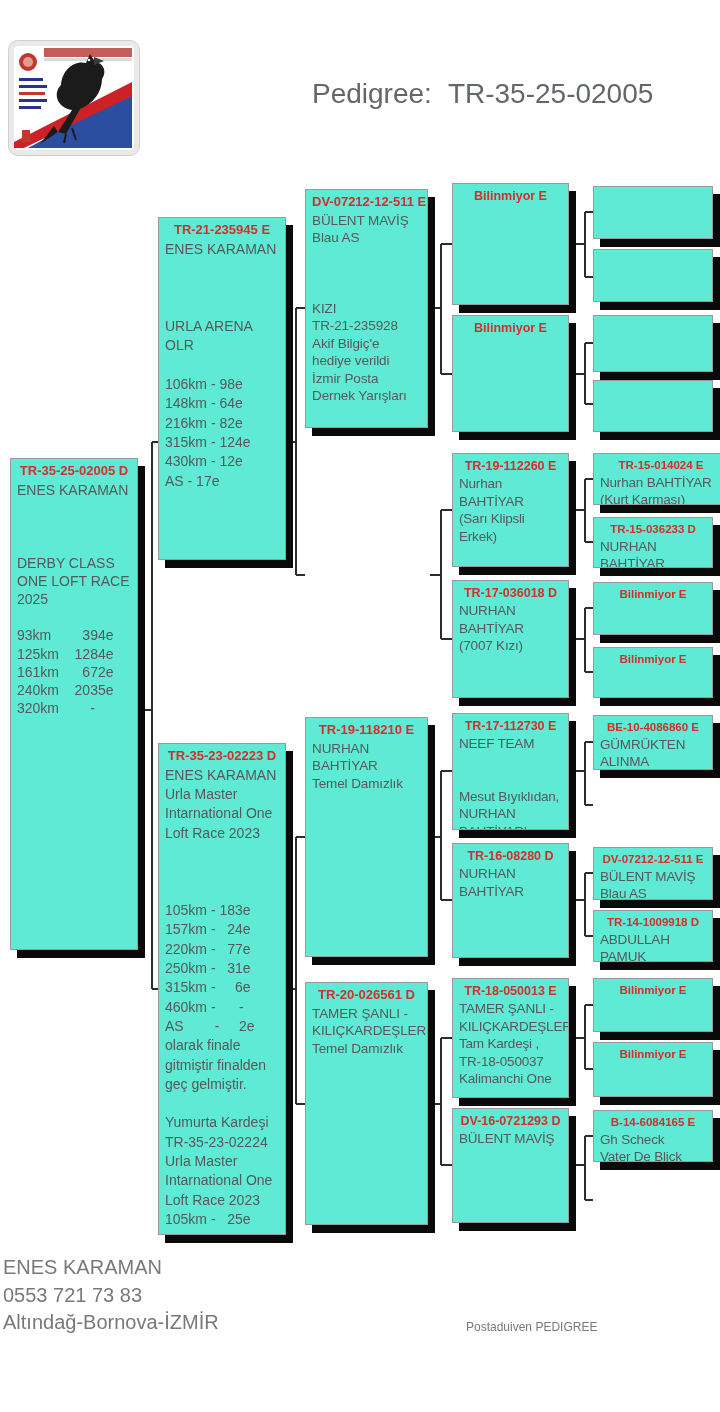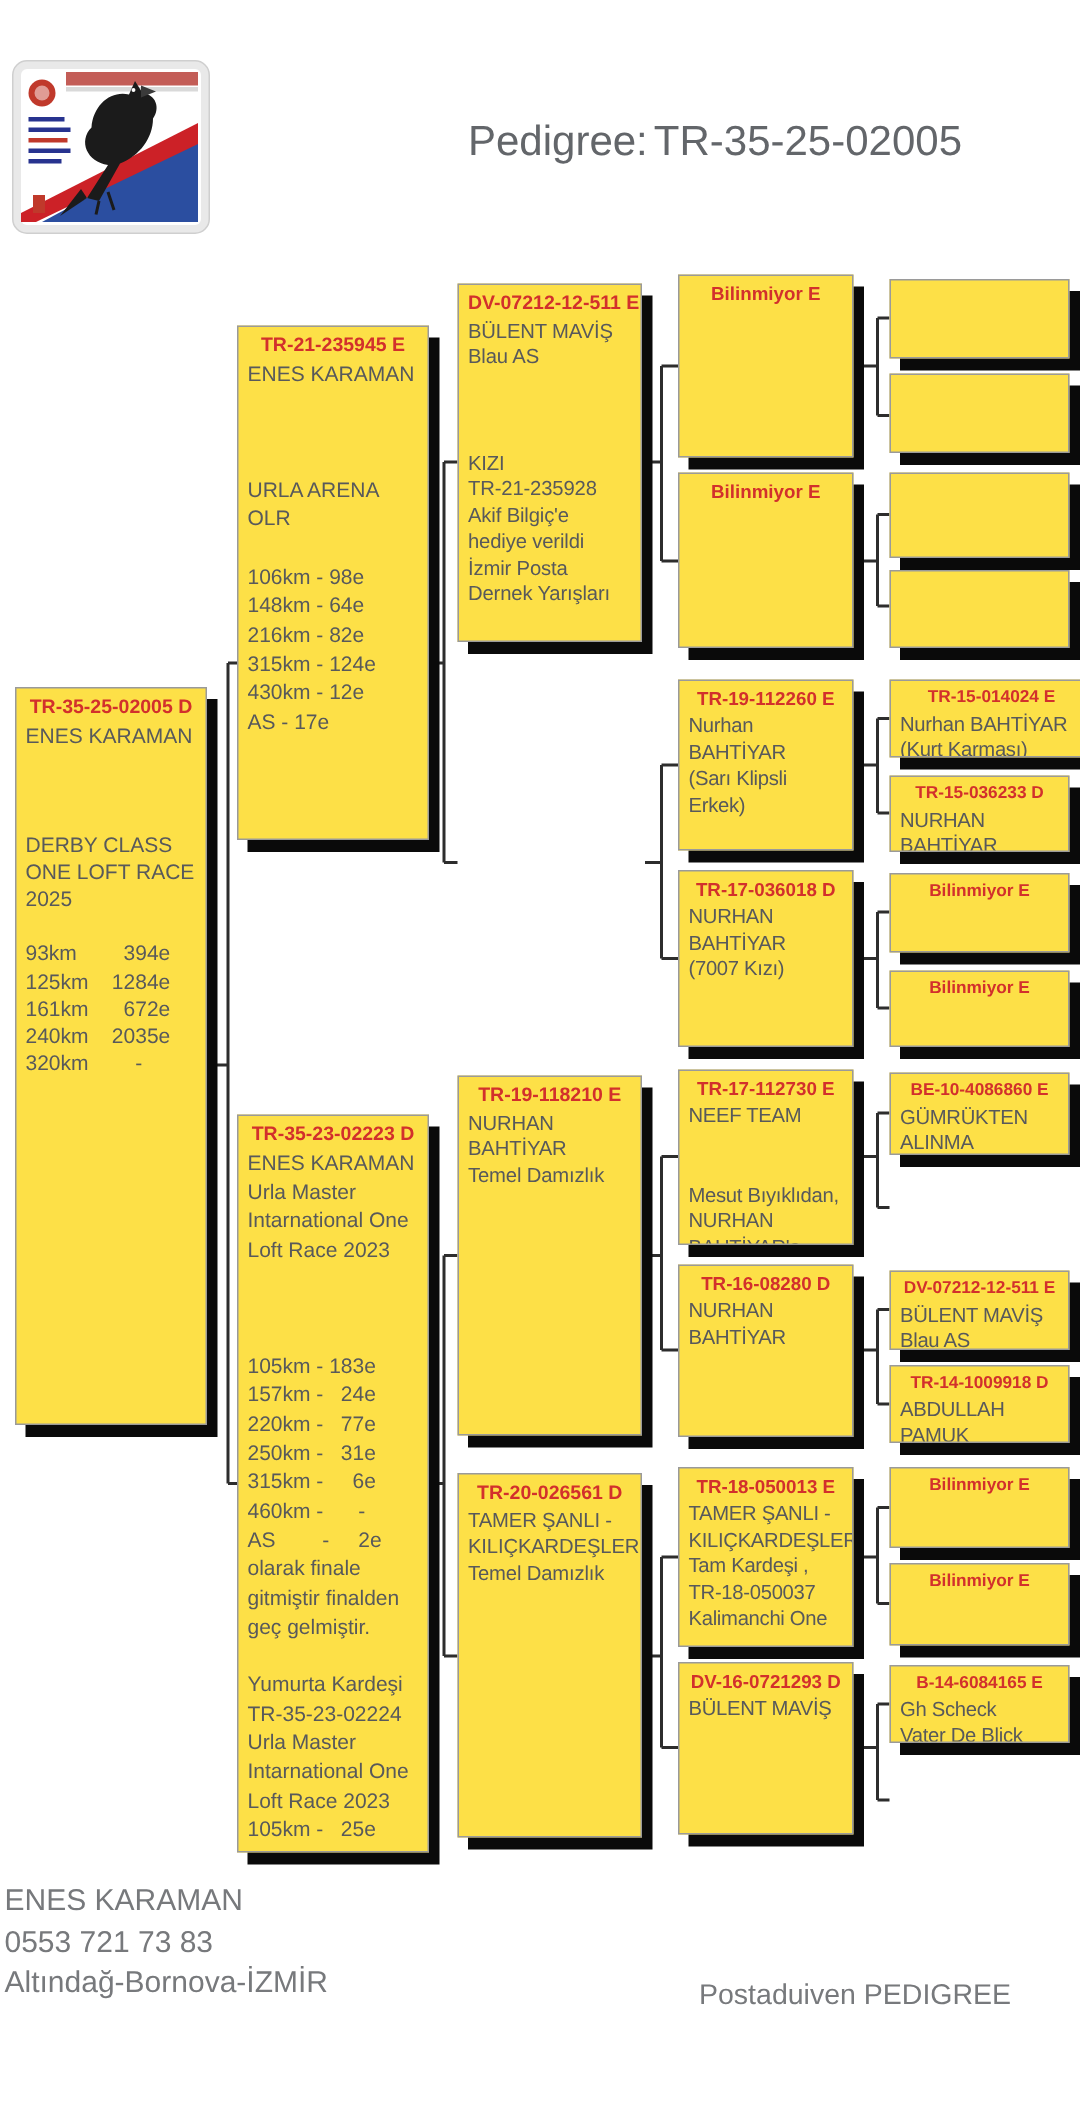--- a/index.html
+++ b/index.html
@@ -1,40 +1,40 @@
 <!DOCTYPE html>
 <html style="--ring-red: #d2302c; --text-gray: #58595b; --title-gray: #63666a; --footer-gray: #77797c; --shadow-black: #0a0a0a;"><head>
 <meta charset="utf-8">
 <style>
   html,body{margin:0;padding:0;background:#fff;}
   .page{position:relative;width:720px;height:1412px;background:#ffffff;overflow:hidden;
         font-family:"Liberation Sans",sans-serif;}
   
   .title{position:absolute;left:312px;top:78px;font-size:28px;color:var(--title-gray);white-space:nowrap;}
-  .title .title-ring{margin-left:4px;}
+  .title .title-ring{margin-left:16px;}
   
   .logo{position:absolute;left:8px;top:40px;width:132px;height:116px;background:#e9e9e9;
         border:1px solid #cfcfcf;border-radius:10px;padding:5px;box-sizing:border-box;}
   .logo svg{width:100%;height:100%;display:block;}
   
-  .box{position:absolute;background:#fde047;border:1px solid #9a9a9a;box-sizing:border-box;
+  .box{position:absolute;background:#5eead4;border:1px solid #9a9a9a;box-sizing:border-box;
        box-shadow:7px 8px 0 var(--shadow-black);padding:3px 6px;overflow:hidden;}
   .ring{color:var(--ring-red);font-weight:bold;font-size:13px;text-align:center;line-height:1.45;white-space:nowrap;}
   .btext{color:var(--text-gray);font-size:14px;line-height:1.30;white-space:pre-wrap;}
   .g2 .btext{line-height:1.38;}
   .g3 .btext{font-size:13.5px;letter-spacing:-0.1px;}
   .g4 .ring{font-size:12.5px;}
   .g4 .btext{font-size:13.5px;letter-spacing:-0.2px;}
   .g5 .ring{font-size:11.5px;}
   .g5 .btext{font-size:13.5px;letter-spacing:-0.2px;}
   
   .connectors{position:absolute;left:0;top:0;width:720px;height:1412px;pointer-events:none;}
   
   .footer{position:absolute;left:3px;top:1254px;font-size:20px;color:var(--footer-gray);line-height:27.5px;}
-  .brand{position:absolute;left:466px;top:1320px;font-size:19px;color:var(--footer-gray);}
+  .brand{position:absolute;left:466px;top:1320px;font-size:12px;color:var(--footer-gray);}
 </style>
 </head>
 <body>
 
 <div class="page">
 
   <div class="logo">
     <svg viewBox="0 0 120 104">
       <rect x="0" y="0" width="120" height="104" rx="4" fill="#ffffff"></rect>
       <rect x="30" y="2" width="88" height="9" fill="#b8413a" opacity="0.85"></rect>

